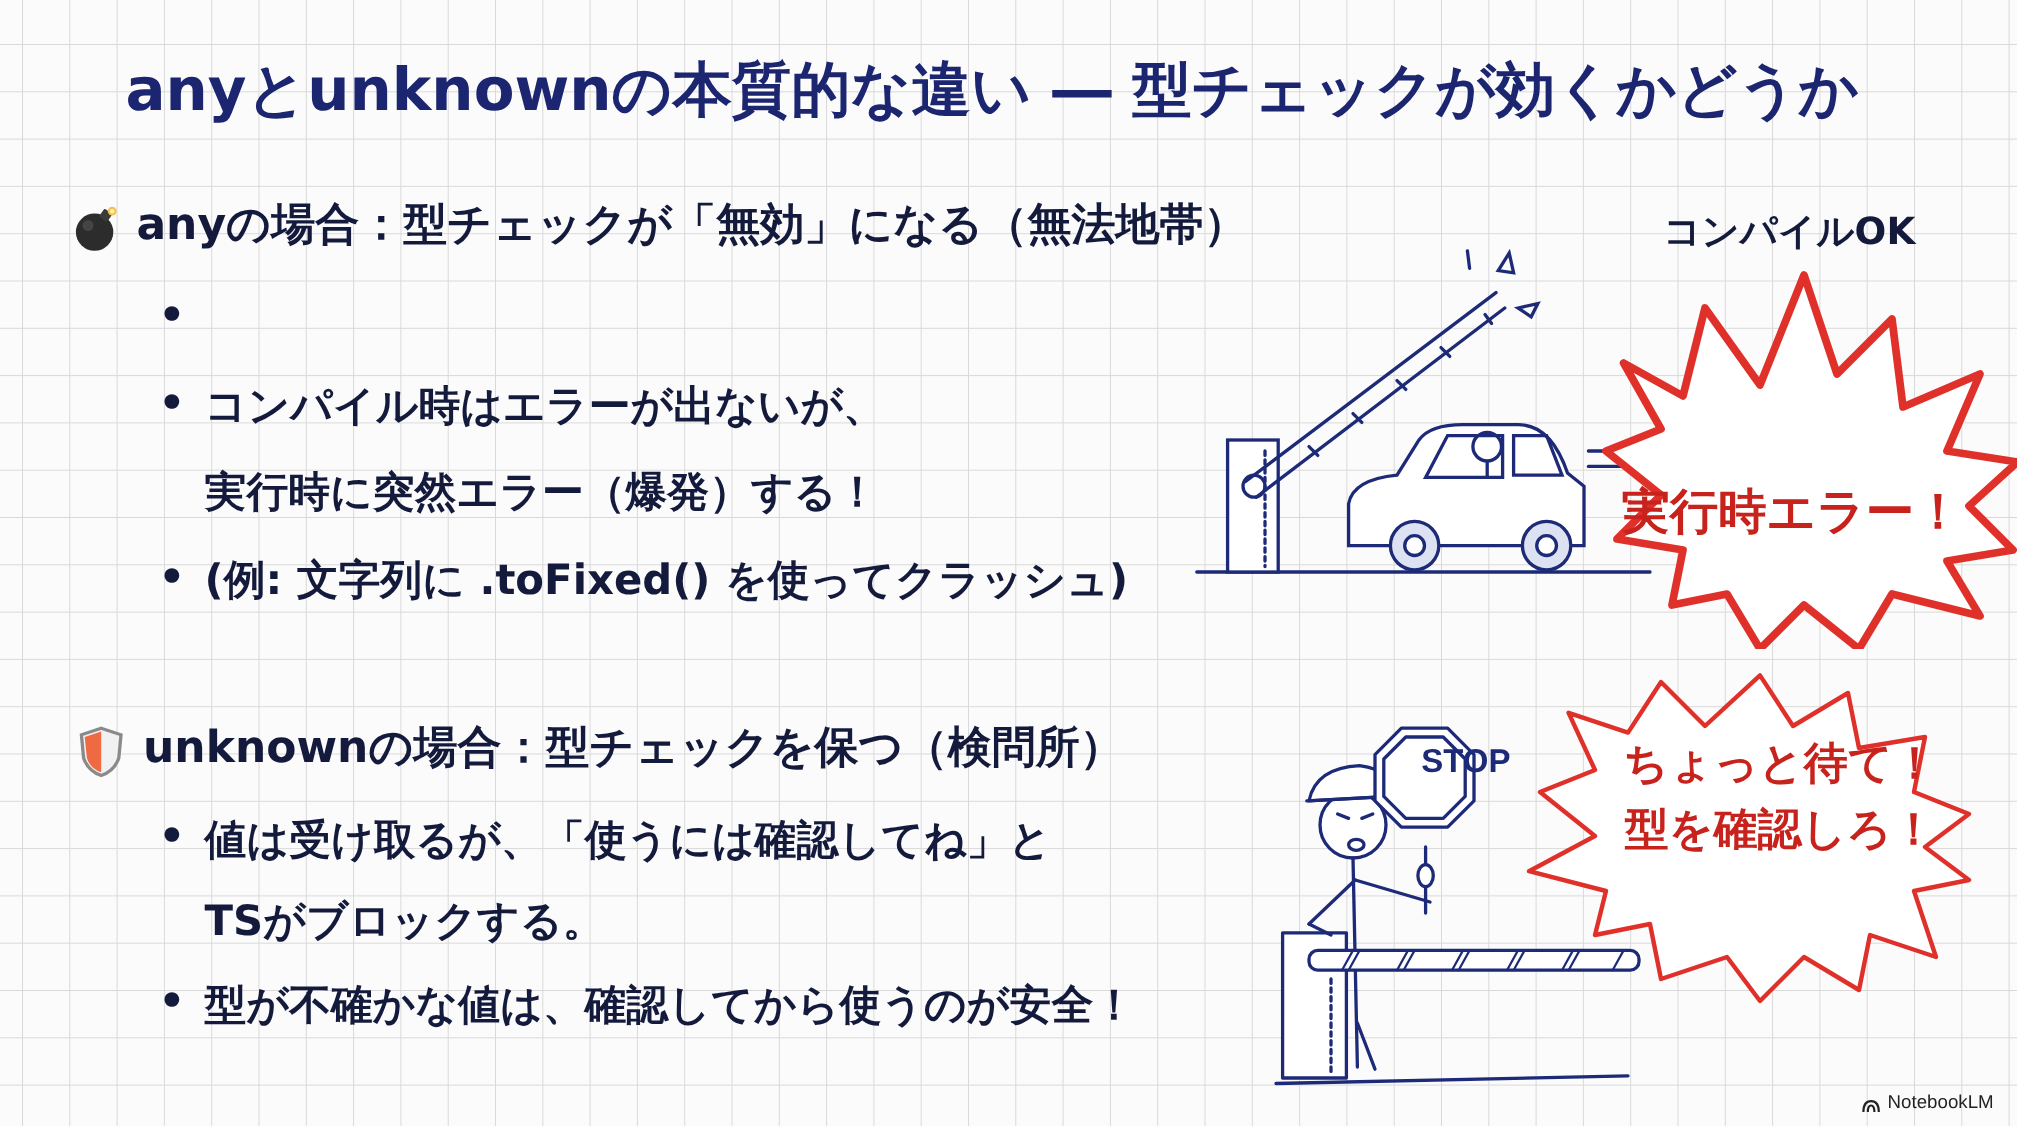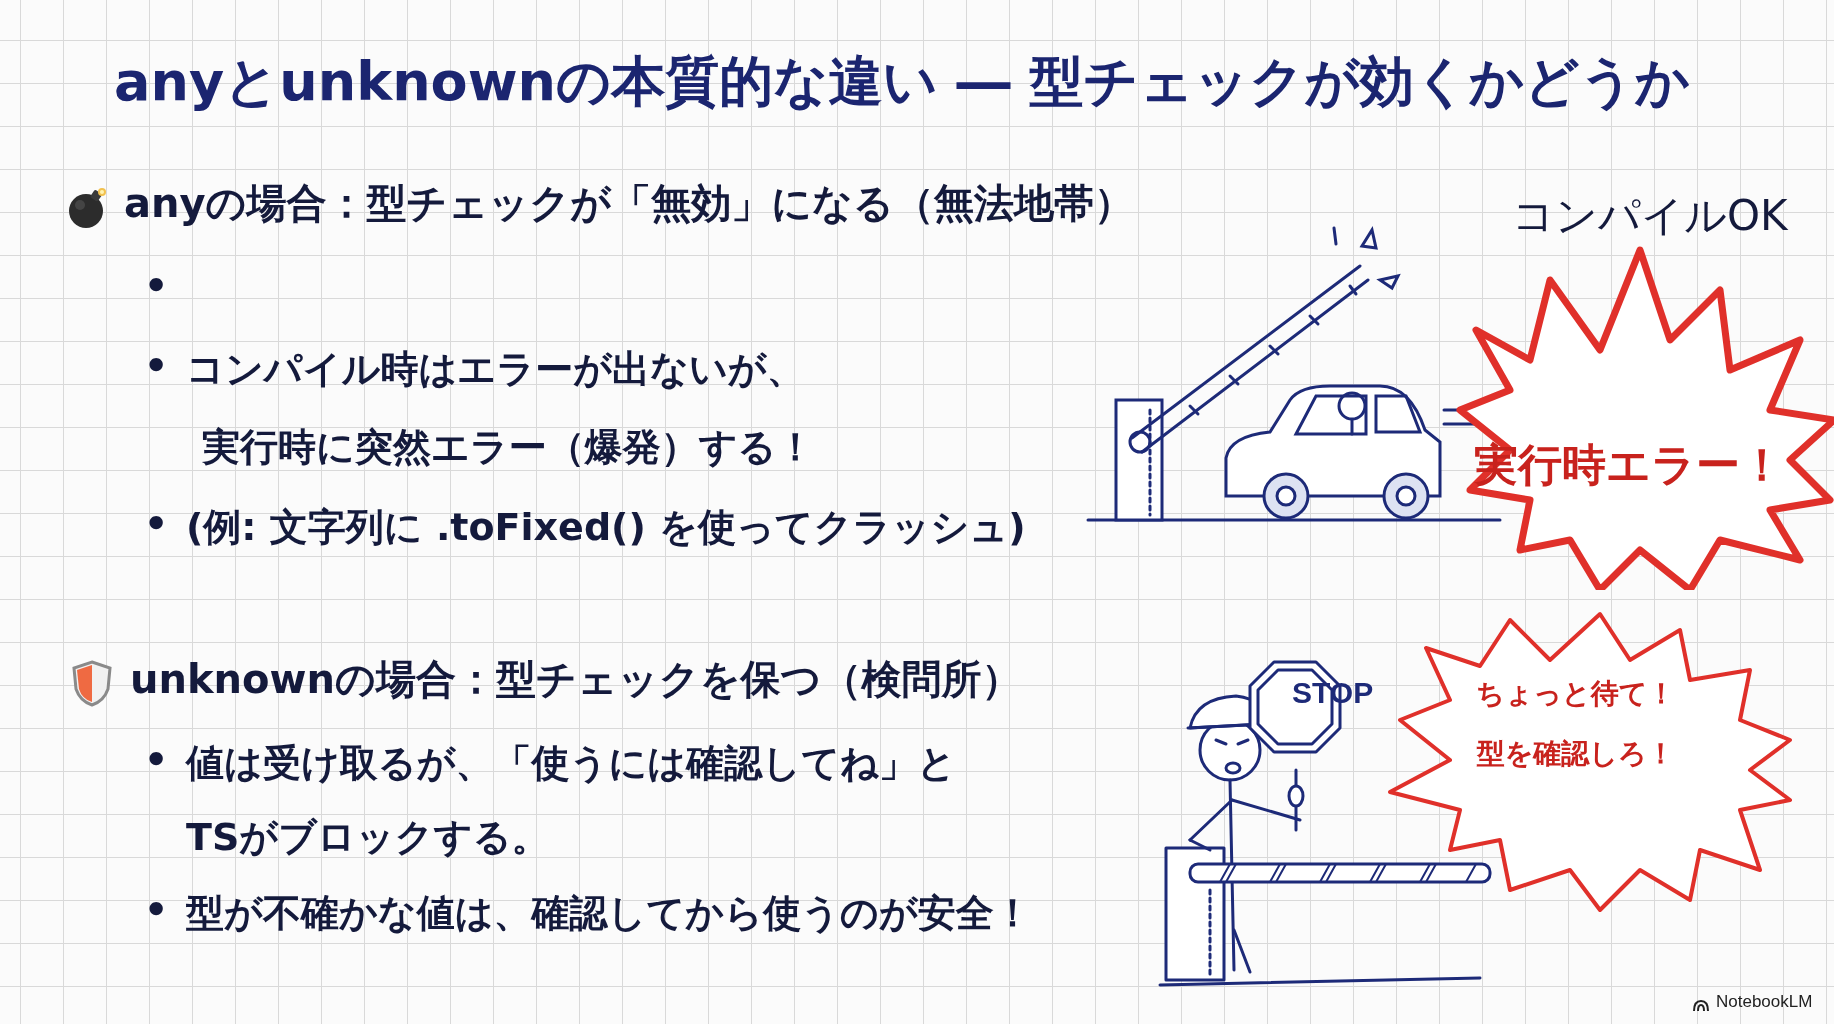--- a/index.html
+++ b/index.html
@@ -22,23 +22,23 @@
   .section-head {
     position:absolute; font-size:40px; font-weight:bold; color:#141a3c;
     white-space:nowrap; display:flex; align-items:flex-end;
   }
   .section-head .icon { width:48px; height:48px; margin-right:12px; display:inline-block; }
   .bullet {
     position:absolute; font-size:38px; font-weight:bold; color:#141a3c; white-space:nowrap;
   }
   .bullet .dot { position:absolute; left:-42px; top:0; }
   .cont { position:absolute; font-size:38px; font-weight:bold; color:#141a3c; white-space:nowrap; }
-  .label-ok { position:absolute; left:1512px; top:188px; font-size:42px; font-weight:normal; color:#141a3c; white-space:nowrap; }
+  .label-ok { position:absolute; left:1512px; top:188px; font-size:34px; font-weight:bold; color:#141a3c; white-space:nowrap; }
   .burst-text-1 { position:absolute; left:1474px; top:412px; font-size:44px; font-weight:bold; color:#c8221d; white-space:nowrap;margin-top:24px; }
-  .burst-text-2 { position:absolute; left:1476px; top:664px; font-size:28px; font-weight:bold; color:#c8221d; line-height:60px; text-align:center; white-space:nowrap; }
+  .burst-text-2 { position:absolute; left:1476px; top:664px; font-size:40px; font-weight:bold; color:#c8221d; line-height:60px; text-align:center; white-space:nowrap; }
   .illus { position:absolute; }
   .brand { position:absolute; left:1692px; top:992px; font-size:17px; color:#222; display:flex; align-items:flex-end; gap:6px; font-family:"Liberation Sans", sans-serif; }
 </style>
 </head>
 <body>
 
 <div class="title">anyとunknownの本質的な違い ― 型チェックが効くかどうか</div>
 
 <div class="section-head" style="left:64px; top:176px;">
   <span class="icon">
@@ -53,21 +53,21 @@
   <span>anyの場合：型チェックが「無効」になる（無法地帯）</span>
 </div>
 
 <div class="bullet" style="left:186px; top:264px;">
   <span class="dot">•</span>
 </div>
 <div class="bullet" style="left:186px; top:344px;">
   <span class="dot">•</span>
   <span>コンパイル時はエラーが出ないが、</span>
 </div>
-<div class="cont" style="left:186px; top:422px;margin-left:16px;">実行時に突然エラー（爆発）する！</div>
+<div class="cont" style="left:186px; top:422px;">実行時に突然エラー（爆発）する！</div>
 <div class="bullet" style="left:186px; top:502px;">
   <span class="dot">•</span>
   <span>(例: 文字列に .toFixed() を使ってクラッシュ)</span>
 </div>
 
 <div class="label-ok">コンパイルOK</div>
 <svg class="illus" style="left:1080px; top:210px;" width="754" height="380" viewBox="0 0 754 380">
   <g stroke="#1d2a78" stroke-width="3" fill="none" stroke-linecap="round">
 
     <line x1="8" y1="310" x2="420" y2="310"></line>

